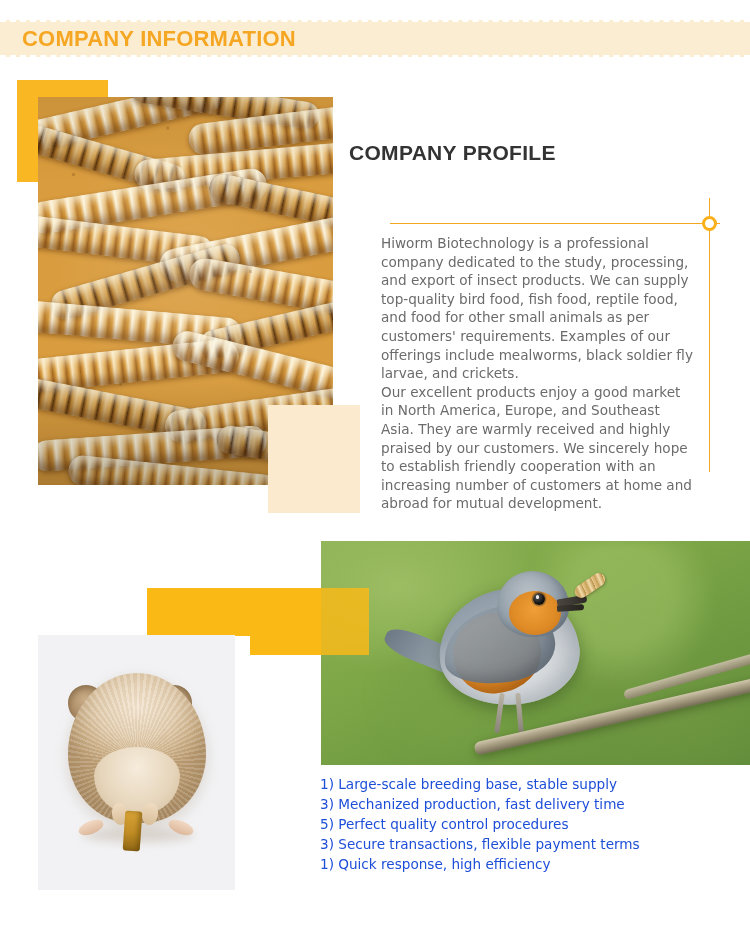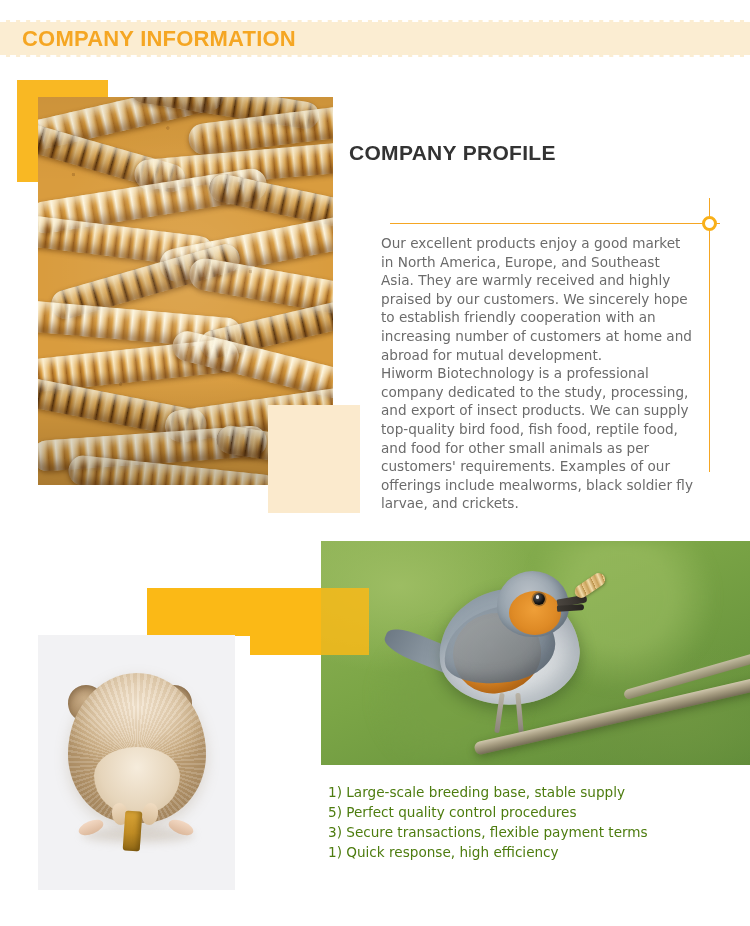--- a/index.html
+++ b/index.html
@@ -302,23 +302,23 @@
   }
   .bird-branch2{
     position:absolute;left:300px;top:126px;width:170px;height:10px;
     background:linear-gradient(180deg,#c8bfa6,#8e856c);
     border-radius:5px;transform:rotate(-16deg);opacity:.95;
   }
 
   
   .feature-list{
     position:absolute;left:320px;top:774px;width:400px;
-    font-size:13.6px;line-height:20px;color:#4d7c0f;
+    font-size:13.6px;line-height:20px;color:#1d4ed8;
     font-family:"DejaVu Sans","Liberation Sans",sans-serif;
-    list-style:none;margin:8px;padding:0;
+    list-style:none;margin:0;padding:0;
   }
   .feature-list li{white-space:nowrap;}
 </style>
 </head>
 <body>
 
 <div class="page">
 
   <div class="header-band"></div>
   <div class="header-title">COMPANY INFORMATION</div>
@@ -353,22 +353,22 @@
 
   <div class="deco-cream-sq"></div>
 
   <div class="profile-heading">COMPANY PROFILE</div>
 
   <div class="rule-v"></div>
   <div class="rule-h"></div>
   <div class="ring-marker"></div>
 
   <div class="body-copy">
+    <p>Hiworm Biotechnology is a professional company dedicated to the study, processing, and export of insect products. We can supply top-quality bird food, fish food, reptile food, and food for other small animals as per customers' requirements. Examples of our offerings include mealworms, black soldier fly larvae, and crickets.</p>
     <p>Our excellent products enjoy a good market in North America, Europe, and Southeast Asia. They are warmly received and highly praised by our customers. We sincerely hope to establish friendly cooperation with an increasing number of customers at home and abroad for mutual development.</p>
-    <p>Hiworm Biotechnology is a professional company dedicated to the study, processing, and export of insect products. We can supply top-quality bird food, fish food, reptile food, and food for other small animals as per customers' requirements. Examples of our offerings include mealworms, black soldier fly larvae, and crickets.</p>
   </div>
 
   <div class="bar-a"></div>
   <div class="bar-b"></div>
 
   <div class="photo-bird">
     <div class="bird-bg"></div>
     <div class="bird-blur"></div>
     <div class="bird-branch2"></div>
     <div class="bird-tail"></div>
@@ -398,18 +398,19 @@
     <div class="ham-face"></div>
     <div class="ham-foot l"></div>
     <div class="ham-foot r"></div>
     <div class="ham-paw l"></div>
     <div class="ham-paw r"></div>
     <div class="ham-food"></div>
   </div>
 
   <ul class="feature-list">
     <li>1) Large-scale breeding base, stable supply</li>
+    <li>3) Mechanized production, fast delivery time</li>
     <li>5) Perfect quality control procedures</li>
     <li>3) Secure transactions, flexible payment terms</li>
     <li>1) Quick response, high efficiency</li>
   </ul>
 
 </div>
 
 </body></html>

